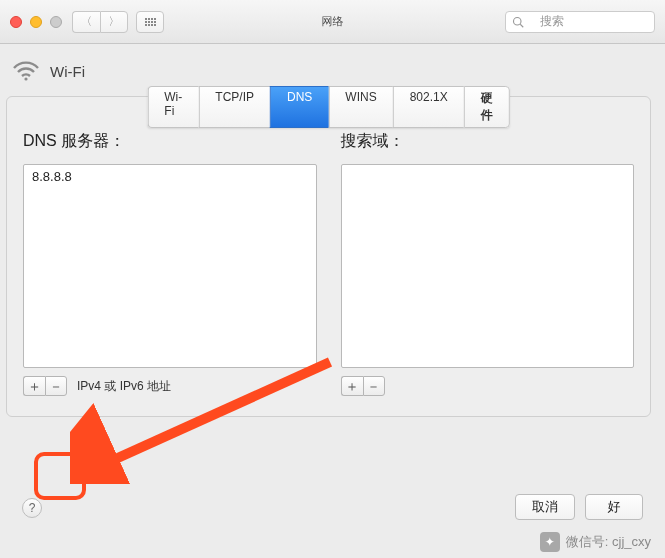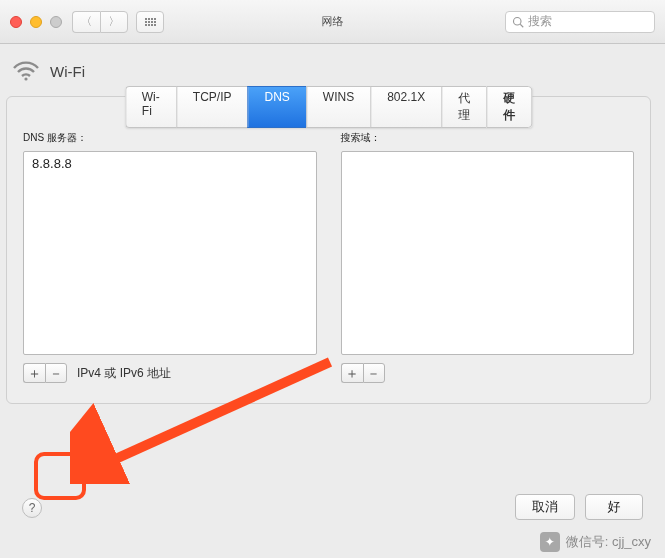--- a/index.html
+++ b/index.html
@@ -52,21 +52,21 @@
 .grid-icon { display: grid; grid-template-columns: repeat(4,2px); grid-template-rows: repeat(3,2px); gap: 1px;}
 .grid-icon i { background:#888; display:block; width:2px; height:2px;}
 .title-text {
   position: absolute; left: 50%; transform: translateX(-50%);
   font-size: 11px; color: #4a4a4a;
 }
 .search-box {
   margin-left: auto;
   width: 150px; height: 22px;
   background: #fff; border: 1px solid #ccc; border-radius: 4px;
-  display: flex; align-items: center; padding: 0 6px; gap: 4px;
+  display: flex; align-items: center; padding: 0 6px; gap: 16px;
   color: #999; font-size: 12px;
 }
 .search-box svg { flex-shrink:0; }
 
 .content { padding: 10px 14px 14px 6px; position: relative; height: calc(100% - 44px); }
 .interface-row { display: flex; align-items: center; gap: 10px; padding: 6px 6px 14px 6px; }
 .wifi-icon svg { display:block; }
 .if-name { font-size: 15px; color: #444; }
 
 .tabbox {
@@ -96,21 +96,21 @@
 }
 .segmented .seg:first-child { border-radius: 4px 0 0 4px; }
 .segmented .seg:last-child { border-right: 1px solid #c4c4c4; border-radius: 0 4px 4px 0; font-weight: bold;}
 .segmented .seg.active {
   background: linear-gradient(#4aa1f8,#1f72e0);
   color: #fff; border-color:#2c6fc8;
 }
 
 .cols { display: flex; gap: 24px; margin-top: 16px; }
 .col { flex:1; display:flex; flex-direction:column;}
-.col-label { font-size: 10px; margin-bottom: 6px; color:#222;}
+.col-label { font-size: 16px; margin-bottom: 12px; color:#222;}
 .listbox {
   background: #fff; border: 1px solid #b9b9b9;
   height: 204px; border-radius: 2px;
   padding: 4px 8px; font-size: 13px; overflow:auto;
 }
 .list-row-footer { display: flex; align-items: center; margin-top: 8px; gap: 10px;}
 .plusminus { display:flex; }
 .pm-btn {
   width: 22px; height: 20px;
   background: linear-gradient(#fefefe,#ececec);
@@ -216,21 +216,20 @@
       <span class="if-name">Wi-Fi</span>
     </div>
 
     <div class="tabbox">
       <div class="segmented">
         <div class="seg">Wi-Fi</div>
         <div class="seg">TCP/IP</div>
         <div class="seg active">DNS</div>
         <div class="seg">WINS</div>
         <div class="seg">802.1X</div>
-        <div class="seg">代理</div>
         <div class="seg">硬件</div>
       </div>
 
       <div class="cols">
         <div class="col">
           <div class="col-label">DNS 服务器：</div>
           <div class="listbox">
             <div>8.8.8.8</div>
           </div>
           <div class="list-row-footer">

